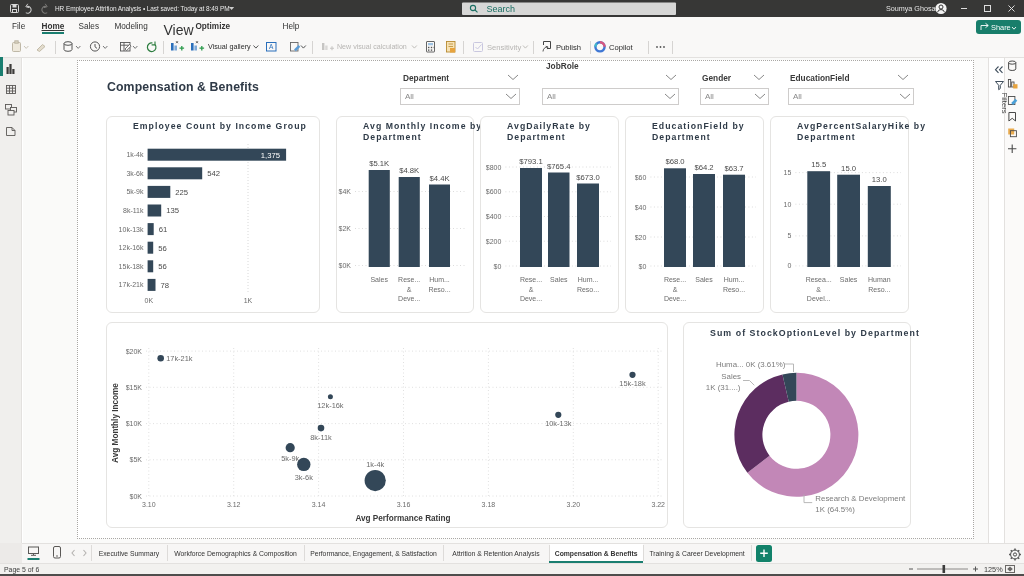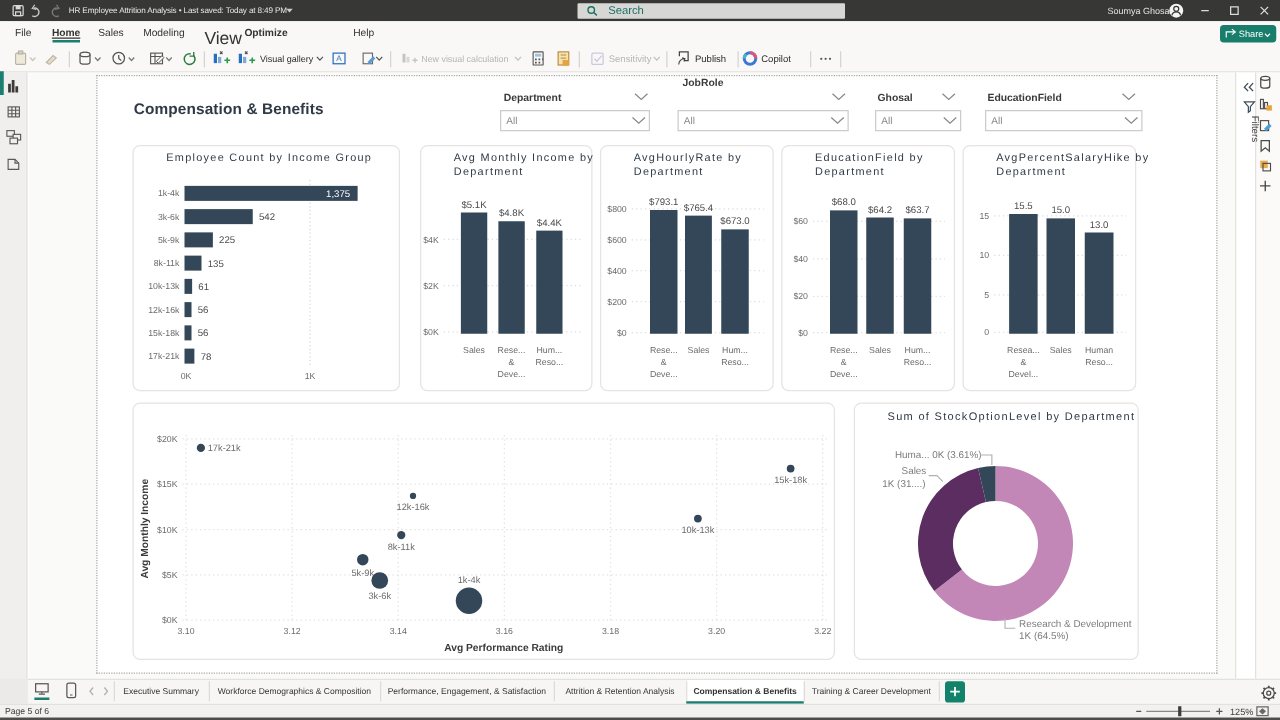--- a/index.html
+++ b/index.html
@@ -1,19 +1,19 @@
 <!DOCTYPE html>
 <html><head><meta charset="utf-8"><style>
 * { margin:0; padding:0; box-sizing:border-box; }
 body { width:1024px; height:576px; overflow:hidden; font-family:"Liberation Sans", sans-serif; }
 .root { position:relative; width:1024px; height:576px; background:#fff; }
 .abs { position:absolute; }
 svg { position:absolute; left:0; top:0; }
 .card { position:absolute; background:#fff; border:1px solid #e5e4e2; border-radius:6px; }
-.ctitle { position:absolute; font-weight:normal; font-size:8.7px; color:#2e3a47; letter-spacing:1.05px; white-space:nowrap;padding-left:22px;}
+.ctitle { position:absolute; font-weight:bold; font-size:8.7px; color:#2e3a47; letter-spacing:1.05px; white-space:nowrap;padding-left:22px;}
 .sep { position:absolute; width:1px; background:#d6d4d2; top:41px; height:13px;}
 .slicerlab { position:absolute; font-size:8.3px; font-weight:bold; color:#3a3a3a; }
 .slicerbox { position:absolute; border:1px solid #cecccb; background:#fff; height:17px; }
 .slicerall { position:absolute; left:5px; top:4px; font-size:8px; color:#888; }
 .chev { stroke:#888; stroke-width:1; fill:none; }
 .tabtxt { position:absolute; font-size:6.8px; color:#333; top:7px; white-space:nowrap; text-align:center;}
 </style></head><body>
 <div class="root">
 
 <div class="abs" style="left:0;top:0;width:1024px;height:17px;background:#373736;"></div>
@@ -270,21 +270,21 @@
     </svg>
 <div class="slicerlab" style="left:546px;top:61px;">JobRole</div>
 <svg width="14" height="8" style="left:665px;top:74px;">
       <path class="chev" d="M 1 1 l 5 4.5 l 5 -4.5" stroke="#555"></path>
     </svg>
 <div class="slicerbox" style="left:542px;top:88px;width:137px;"></div>
 <div class="slicerall" style="left:547px;top:92px;">All</div>
 <svg width="14" height="8" style="left:664px;top:93px;">
       <path class="chev" d="M 1 1 l 5 4.5 l 5 -4.5"></path>
     </svg>
-<div class="slicerlab" style="left:702px;top:73px;">Ghosal</div>
+<div class="slicerlab" style="left:702px;top:73px;">Gender</div>
 <svg width="14" height="8" style="left:753px;top:74px;">
       <path class="chev" d="M 1 1 l 5 4.5 l 5 -4.5" stroke="#555"></path>
     </svg>
 <div class="slicerbox" style="left:700px;top:88px;width:69px;"></div>
 <div class="slicerall" style="left:705px;top:92px;">All</div>
 <svg width="14" height="8" style="left:754px;top:93px;">
       <path class="chev" d="M 1 1 l 5 4.5 l 5 -4.5"></path>
     </svg>
 <div class="slicerlab" style="left:790px;top:73px;">EducationField</div>
 <svg width="14" height="8" style="left:897px;top:74px;">
@@ -343,21 +343,21 @@
       <text x="73.2" y="57.0" font-size="7.7" fill="#4a4a4a" text-anchor="middle" font-family="Liberation Sans">$4.8K</text>
       <text x="73.2" y="166.0" font-size="7" fill="#6b6b6b" text-anchor="middle" font-family="Liberation Sans">Rese...</text>
       <text x="73.2" y="175.7" font-size="7" fill="#6b6b6b" text-anchor="middle" font-family="Liberation Sans">&amp;</text>
       <text x="73.2" y="185.4" font-size="7" fill="#6b6b6b" text-anchor="middle" font-family="Liberation Sans">Deve...</text>
       <rect x="93.0" y="68.5" width="21.0" height="82.5" fill="#334758"></rect>
       <text x="103.5" y="64.5" font-size="7.7" fill="#4a4a4a" text-anchor="middle" font-family="Liberation Sans">$4.4K</text>
       <text x="103.5" y="166.0" font-size="7" fill="#6b6b6b" text-anchor="middle" font-family="Liberation Sans">Hum...</text>
       <text x="103.5" y="175.7" font-size="7" fill="#6b6b6b" text-anchor="middle" font-family="Liberation Sans">Reso...</text>
     </svg>
 <div class="card" style="left:480px;top:116px;width:139px;height:197px;"></div>
-    <div class="ctitle" style="left:485px;top:121px;">AvgHourlyRate by</div>
+    <div class="ctitle" style="left:485px;top:121px;">AvgDailyRate by</div>
     <div class="ctitle" style="left:485px;top:132px;">Department</div>
     <svg width="139" height="197" style="left:480px;top:116px;z-index:2">
       <text x="21.4" y="53.5" font-size="7" fill="#6b6b6b" text-anchor="end" font-family="Liberation Sans">$800</text>
       <line x1="25.4" y1="51.0" x2="131" y2="51.0" stroke="#dcdcdc" stroke-width="1" stroke-dasharray="1,2.5"></line>
       <text x="21.4" y="78.3" font-size="7" fill="#6b6b6b" text-anchor="end" font-family="Liberation Sans">$600</text>
       <line x1="25.4" y1="75.8" x2="131" y2="75.8" stroke="#dcdcdc" stroke-width="1" stroke-dasharray="1,2.5"></line>
       <text x="21.4" y="103.0" font-size="7" fill="#6b6b6b" text-anchor="end" font-family="Liberation Sans">$400</text>
       <line x1="25.4" y1="100.5" x2="131" y2="100.5" stroke="#dcdcdc" stroke-width="1" stroke-dasharray="1,2.5"></line>
       <text x="21.4" y="127.7" font-size="7" fill="#6b6b6b" text-anchor="end" font-family="Liberation Sans">$200</text>
       <line x1="25.4" y1="125.2" x2="131" y2="125.2" stroke="#dcdcdc" stroke-width="1" stroke-dasharray="1,2.5"></line>

